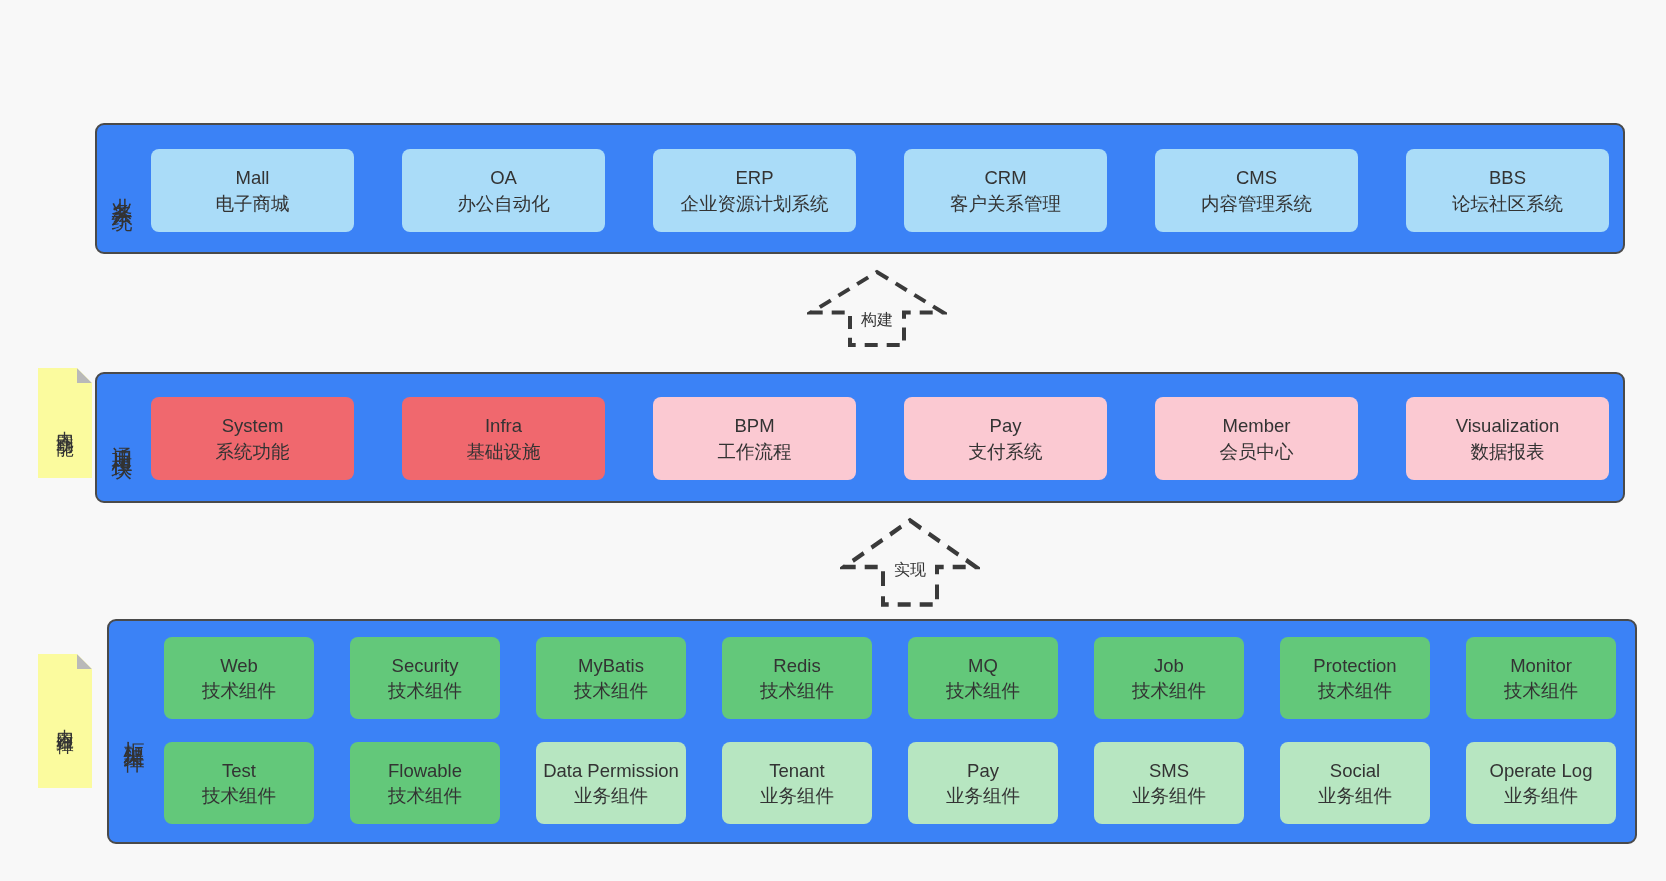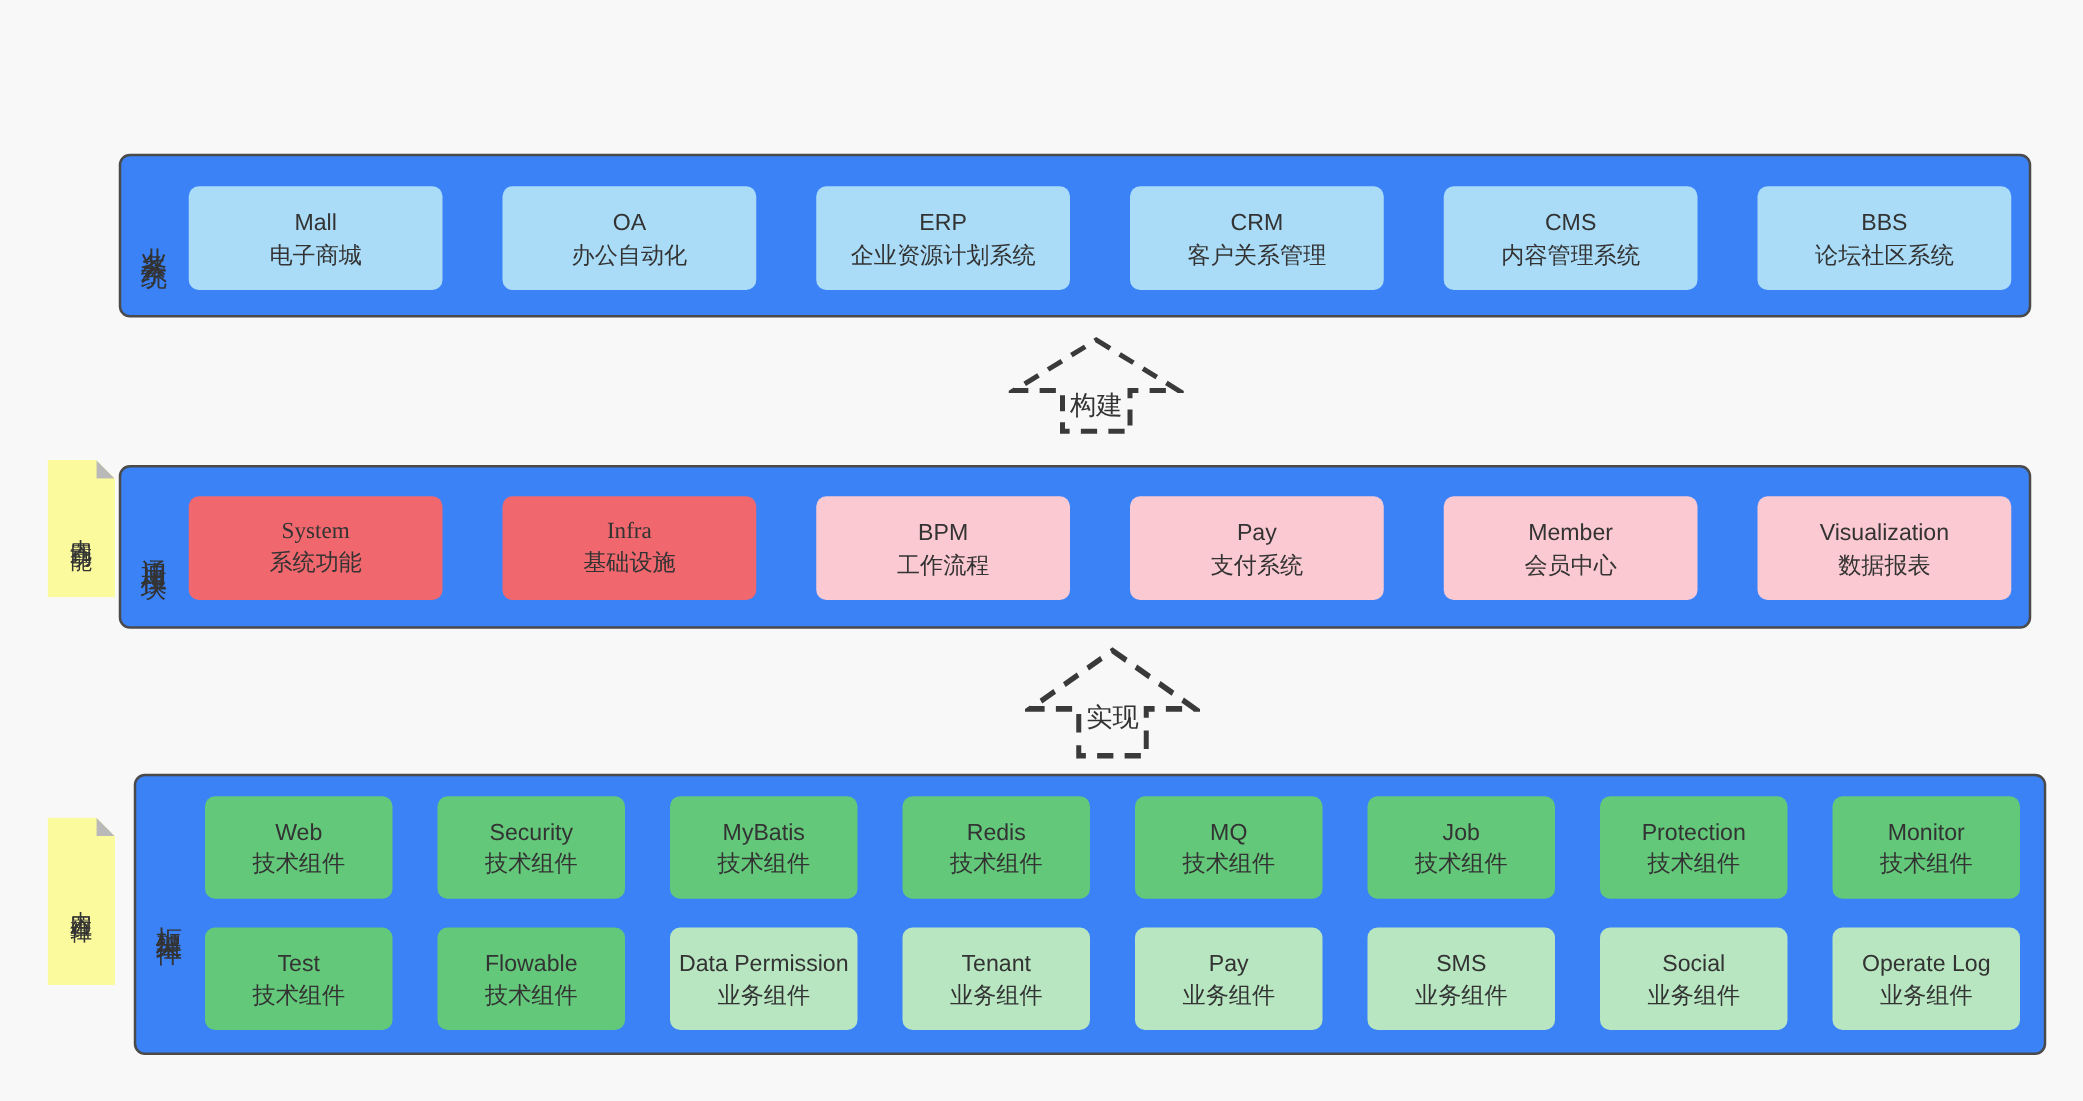--- a/index.html
+++ b/index.html
@@ -41,21 +41,21 @@
     border-radius:8px;
     display:flex; flex-direction:column;
     align-items:center; justify-content:center;
     text-align:center;
     font-size:18.5px; line-height:1.36;
     color:#333;
   }
   .row-6 .box { width:203px; height:83px; }
   .row-8 .box { width:150px; height:82px; }
   .box[data-variant="blue"]       { background:#aadcf8; }
-  .box[data-variant="red"]        { background:#f0686e;font-family:Liberation Serif, serif; }
+  .box[data-variant="red"]        { background:#f0686e; }
   .box[data-variant="pink"]       { background:#fbc9d2; }
   .box[data-variant="green"]      { background:#63c87a; }
   .box[data-variant="lightgreen"] { background:#b7e6c1;text-align:center; }
 
   .note {
     position:absolute; width:54px;
     background:#fbfb9e;
     clip-path:polygon(0 0, calc(100% - 15px) 0, 100% 15px, 100% 100%, 0 100%);
     display:flex; align-items:center; justify-content:center;
     z-index:3;
@@ -67,30 +67,30 @@
   }
   #note-modules   { left:38px; top:368px; height:110px; }
   #note-framework { left:38px; top:654px; height:134px; }
   .note-text {
     writing-mode:vertical-rl; text-orientation:upright;
     font-size:17.5px; letter-spacing:3px; color:#333;
   }
 
   .arrow { position:absolute; z-index:2; }
   #arrow-build     { left:807px; top:269px; width:140px; height:79px; }
-  #arrow-implement { left:820px; top:517px; width:140px; height:91px; }
+  #arrow-implement { left:840px; top:517px; width:140px; height:91px; }
   .arrow svg { width:100%; height:100%; display:block; }
   .arrow polygon {
     fill:none; stroke:#3a3a3a; stroke-width:4;
     stroke-dasharray:13 9;
   }
   .arrow-label {
     position:absolute; left:50%; transform:translateX(-50%);
     background:#f8f8f8; padding:0 3px;
-    font-size:21px; color:#333; white-space:nowrap;
+    font-size:16px; color:#333; white-space:nowrap;
   }
   #arrow-build .arrow-label     { top:41px; }
   #arrow-implement .arrow-label { top:43px; }
 </style>
 </head>
 <body>
 
 <div class="section" id="sec-business">
   <div class="section-label">业务系统</div>
   <div class="row row-6" id="row-business">

